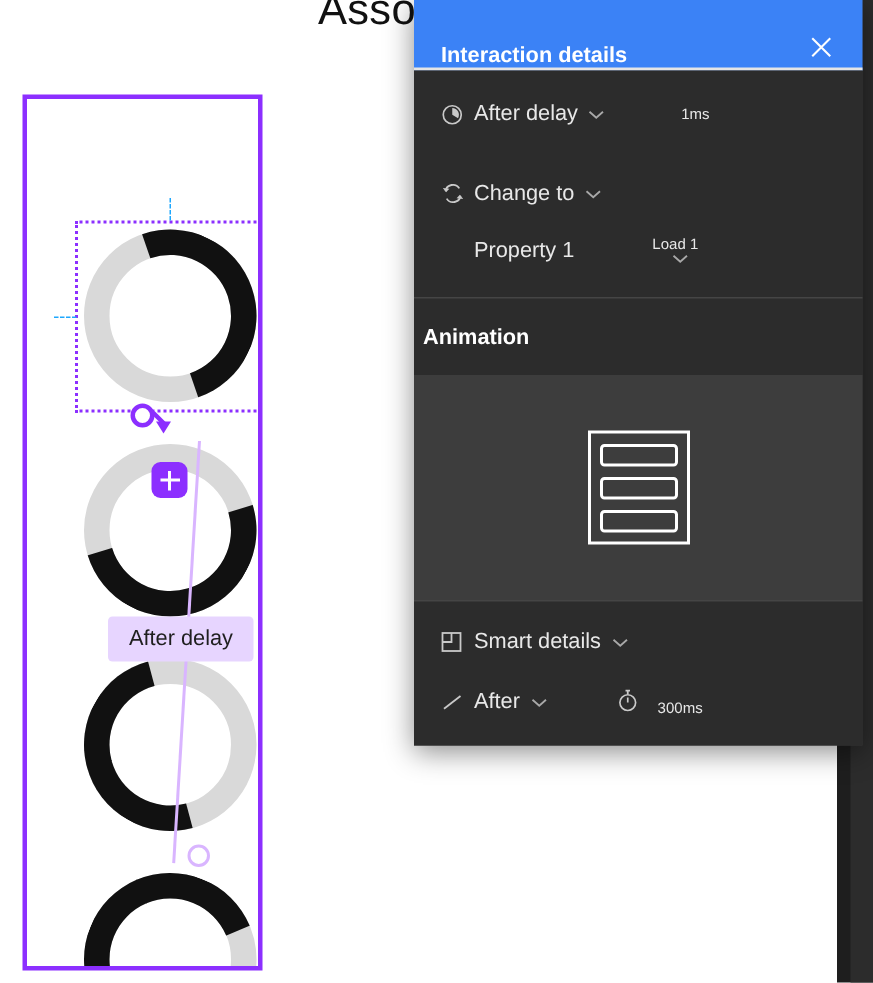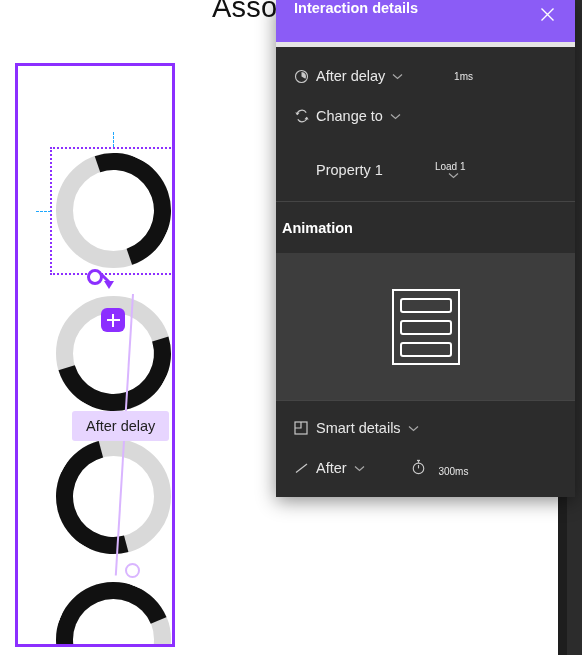--- a/index.html
+++ b/index.html
@@ -221,25 +221,25 @@
     color: #e8e8e8;
     font-size: 14.5px;
     z-index: 20;
     display: flex;
     flex-direction: column;
   }
 
   #panel-header {
     height: 47px;
     min-height: 47px;
-    background: #8b5cf6;
-    display: flex;
-    align-items: flex-start;
+    background: #3b82f6;
+    display: flex;
+    align-items: flex-end;
     padding: 0 14px 0 18px;
-    border-bottom: 5px solid #e5e5e5;
+    border-bottom: 2px solid #e5e5e5;
     box-sizing: border-box;
   }
   #panel-title {
     font-size: 14.5px;
     font-weight: bold;
     color: #ffffff;
     flex: 1;
   }
   #close-button {
     width: 28px;
@@ -428,38 +428,38 @@
       </span>
       <span class="row-label">After delay</span>
       <span class="chev">
         <svg width="11" height="7" viewBox="0 0 11 7">
             <path d="M1 1.5 L5.5 5.5 L10 1.5" stroke="#a8a8a8" stroke-width="1.2" fill="none"></path>
           </svg>
       </span>
       <span class="row-value" id="after-delay-value">1ms</span>
     </div>
 
-    <div class="panel-row" id="action-row" style="margin-top:10px;">
+    <div class="panel-row" id="action-row" style="margin-top:23px;">
       <span class="row-icon">
         <svg width="16" height="16" viewBox="0 0 16 16">
           <path d="M3 6.5 A5 5 0 0 1 12.2 4.6" stroke="#c9c9c9" stroke-width="1.2" fill="none"></path>
           <path d="M13 9.5 A5 5 0 0 1 3.8 11.4" stroke="#c9c9c9" stroke-width="1.2" fill="none"></path>
           <path d="M1.2 4.4 L3.4 7.2 L5.6 4.8 Z" fill="#c9c9c9"></path>
           <path d="M14.8 11.6 L12.6 8.8 L10.4 11.2 Z" fill="#c9c9c9"></path>
         </svg>
       </span>
       <span class="row-label">Change to</span>
       <span class="chev">
         <svg width="11" height="7" viewBox="0 0 11 7">
             <path d="M1 1.5 L5.5 5.5 L10 1.5" stroke="#a8a8a8" stroke-width="1.2" fill="none"></path>
           </svg>
       </span>
     </div>
 
-    <div class="panel-row" id="property-row" style="margin-top:24px;">
+    <div class="panel-row" id="property-row" style="margin-top:8px;">
       <span class="row-label">Property 1</span>
       <span id="property-value-wrap">
         <span class="row-value">Load 1</span>
         <span class="chev">
           <svg width="11" height="7" viewBox="0 0 11 7">
               <path d="M1 1.5 L5.5 5.5 L10 1.5" stroke="#a8a8a8" stroke-width="1.2" fill="none"></path>
             </svg>
         </span>
       </span>
     </div>

